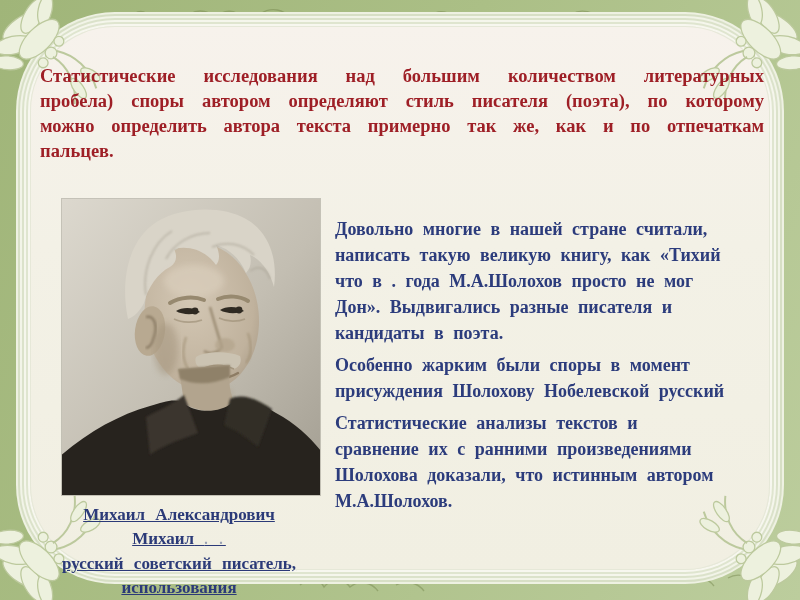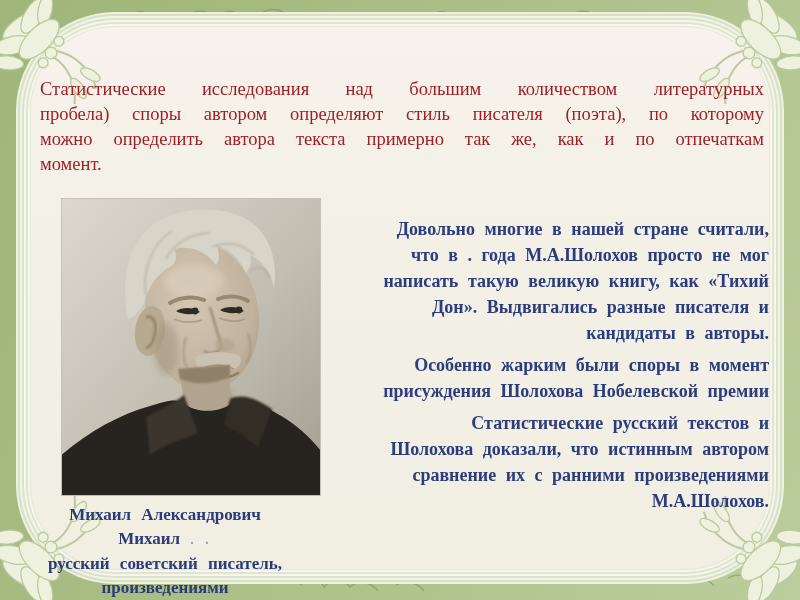--- a/index.html
+++ b/index.html
@@ -26,45 +26,45 @@
   }
   .orn{position:absolute;z-index:2;width:118px;height:118px;}
   .orn.tl{left:-6px;top:-6px;}
   .orn.tr{right:-6px;top:-6px;transform:scaleX(-1);}
   .orn.bl{left:-6px;bottom:-6px;transform:scaleY(-1);}
   .orn.br{right:-6px;bottom:-6px;transform:scale(-1,-1);}
   .content{position:absolute;left:0;top:0;width:800px;height:600px;z-index:5;}
 
   .intro{
     position:absolute;left:40px;top:64px;width:724px;
-    color:#9e1f26;font-weight:normal;font-size:18.5px;line-height:25px;margin-top:13px;
+    color:#9e1f26;font-weight:bold;font-size:18.5px;line-height:25px;
   }
   .intro .ln{text-align:justify;text-align-last:justify;}
   .intro .ln.last{text-align-last:left;}
 
   .photo{
     position:absolute;left:62px;top:199px;width:258px;height:296px;
     box-shadow:0 0 0 1px rgba(110,105,95,.35);
   }
   .photo svg{display:block;}
 
   .caption{
-    position:absolute;left:8px;top:503px;width:314px;
+    position:absolute;left:22px;top:503px;width:314px;
     text-align:center;color:#2b3a78;font-weight:bold;
-    font-size:17px;line-height:24px;word-spacing:6px;
+    font-size:17px;line-height:24px;word-spacing:6px;text-decoration:underline;
   }
   .caption .dates{color:#98a0b2;letter-spacing:3px;font-size:14px;word-spacing:2px;}
 
   .col{
     position:absolute;left:335px;top:216px;width:434px;
     color:#2c3c7c;font-weight:bold;font-size:18px;line-height:26px;
     word-spacing:5px;
   }
   .para{margin:0 0 6px 0;}
-  .para .ln{text-align:right;}
+  .para .ln{text-align:left;}
 </style>
 </head>
 <body>
 
 <div class="stage">
 
   <svg class="bg-script" width="800" height="600" aria-hidden="true">
     <g stroke="#77894f" stroke-width="1.3" fill="none" opacity="0.5">
       <path d="M110,20 c8,-10 16,-8 20,0 c6,-12 16,-10 20,-2 c8,-8 18,-6 24,2 m16,-6 c10,-6 20,-2 26,4 c8,-10 20,-8 26,0 m18,-4 c12,-8 24,-4 30,4"></path>
       <path d="M430,16 c10,-8 20,-4 24,4 c8,-10 20,-8 26,0 c10,-8 22,-4 28,4 m20,-8 c12,-6 24,0 28,8 m16,-10 c10,-6 22,-2 28,6 c10,-8 22,-6 28,2"></path>
@@ -112,21 +112,21 @@
   <svg class="orn br">
       <use href="#orn"></use>
     </svg>
 
   <div class="content">
 
     <div class="intro">
       <div class="ln">Статистические исследования над большим количеством литературных</div>
       <div class="ln">пробела) споры автором определяют стиль писателя (поэта), по которому</div>
       <div class="ln">можно определить автора текста примерно так же, как и по отпечаткам</div>
-      <div class="ln last">момент.</div>
+      <div class="ln last">пальцев.</div>
     </div>
 
     <div class="photo">
       <svg viewBox="0 0 258 296" width="258" height="296" role="img" aria-label="М.А. Шолохов — чёрно-белый портрет">
         <defs>
           <linearGradient id="pbg" x1="0" y1="0" x2="1" y2="1">
             <stop offset="0" stop-color="#dcd8ce"></stop>
             <stop offset="0.55" stop-color="#c3beb2"></stop>
             <stop offset="1" stop-color="#a29d91"></stop>
           </linearGradient>
@@ -194,37 +194,37 @@
       </svg>
     </div>
 
     <div class="caption">
       <div>Михаил Александрович</div>
       <div>
         <span>Михаил</span>
         <span class="dates">. .</span>
       </div>
       <div>русский советский писатель,</div>
-      <div>произведениями</div>
+      <div>использования</div>
     </div>
 
     <div class="col">
       <div class="para">
         <div class="ln">Довольно многие в нашей стране считали,</div>
+        <div class="ln">написать такую великую книгу, как «Тихий</div>
         <div class="ln">что в . года М.А.Шолохов просто не мог</div>
-        <div class="ln">написать такую великую книгу, как «Тихий</div>
         <div class="ln">Дон». Выдвигались разные писателя и</div>
-        <div class="ln">кандидаты в авторы.</div>
+        <div class="ln">кандидаты в поэта.</div>
       </div>
       <div class="para">
         <div class="ln">Особенно жарким были споры в момент</div>
-        <div class="ln">присуждения Шолохова Нобелевской премии</div>
+        <div class="ln">присуждения Шолохову Нобелевской русский</div>
       </div>
       <div class="para">
-        <div class="ln">Статистические русский текстов и</div>
+        <div class="ln">Статистические анализы текстов и</div>
+        <div class="ln">сравнение их с ранними произведениями</div>
         <div class="ln">Шолохова доказали, что истинным автором</div>
-        <div class="ln">сравнение их с ранними произведениями</div>
         <div class="ln">М.А.Шолохов.</div>
       </div>
     </div>
 
   </div>
 </div>
 
 </body></html>

